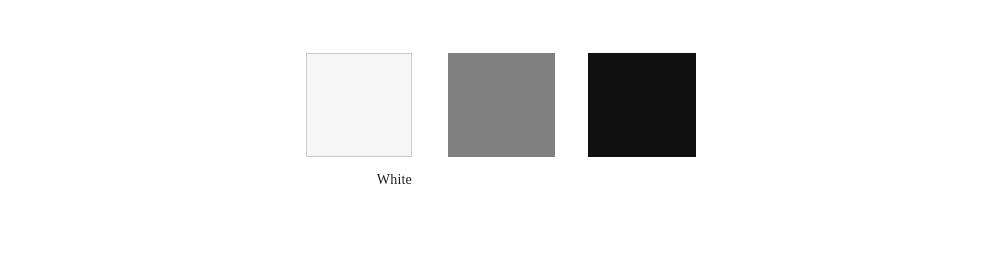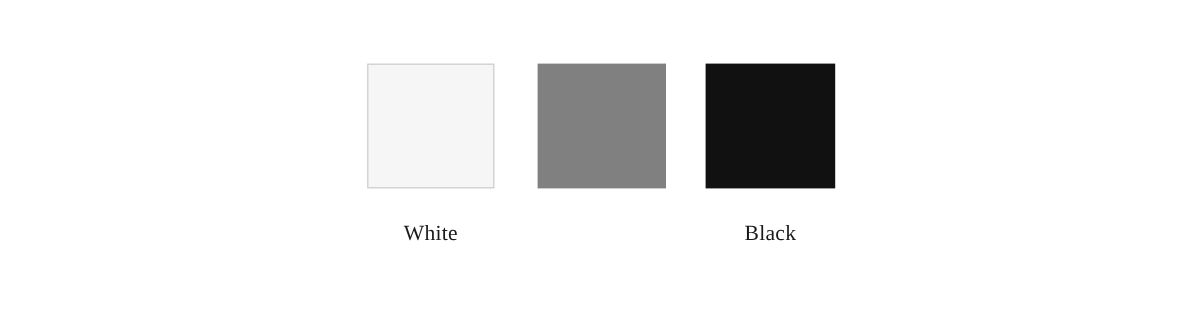--- a/index.html
+++ b/index.html
@@ -25,25 +25,25 @@
     top: 53px;
   }
 
   .swatch-chip {
     box-sizing: border-box;
     width: 100%;
     height: 104px;
   }
 
   .swatch-caption {
-    text-align: center;
-    font-size: 18px;
+    text-align: right;
+    font-size: 14px;
     line-height: 1;
     color: #1a1a1a;
-    margin-top: 28px;
+    margin-top: 16px;
     letter-spacing: 0.2px;
     white-space: nowrap;
   }
 
   
   #swatch-group-white  { left: 306px; width: 106px; }
   #swatch-group-grey   { left: 448px; width: 107px; }
   #swatch-group-black  { left: 588px; width: 108px; }
 </style>
 </head>
@@ -55,16 +55,15 @@
     <div class="swatch-chip" style="background: rgb(246, 246, 246); border: 1px solid rgb(204, 204, 204);"></div>
     <div class="swatch-caption">White</div>
   </div>
 
   <div class="swatch-group" id="swatch-group-grey">
     <div class="swatch-chip" style="background: rgb(128, 128, 128); border: none;"></div>
   </div>
 
   <div class="swatch-group" id="swatch-group-black">
     <div class="swatch-chip" style="background: rgb(17, 17, 17); border: none;"></div>
-    <div class="swatch-caption">Black</div>
   </div>
 
 </div>
 
 </body></html>

